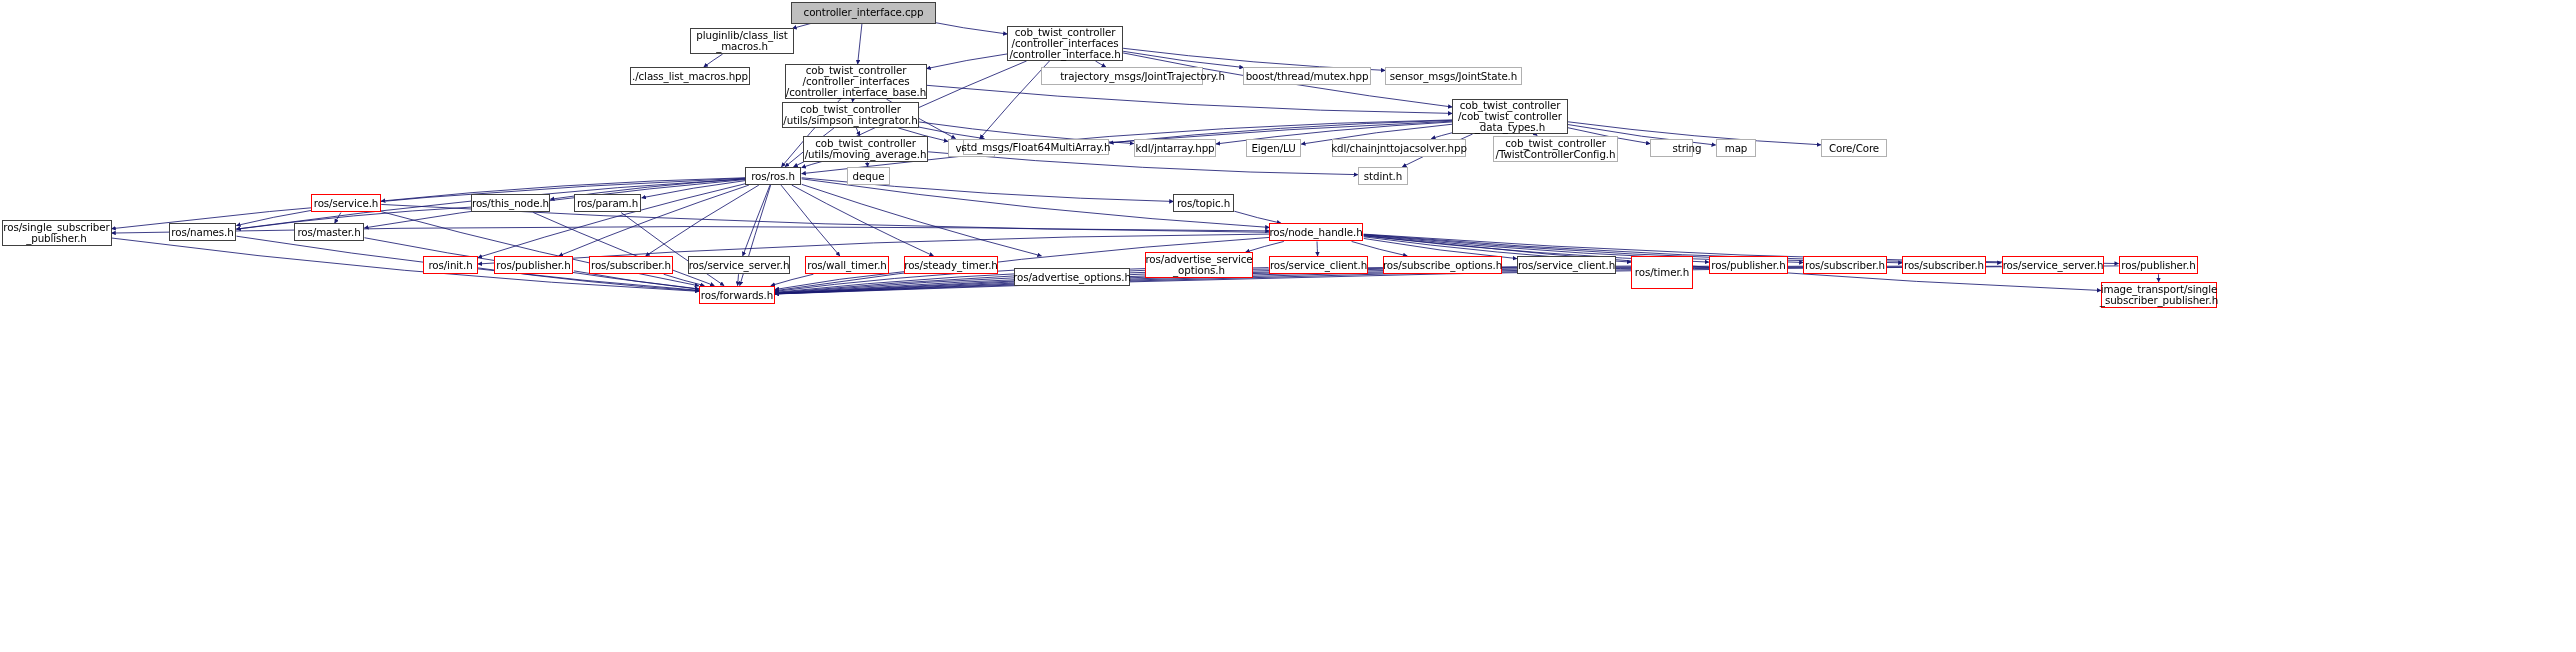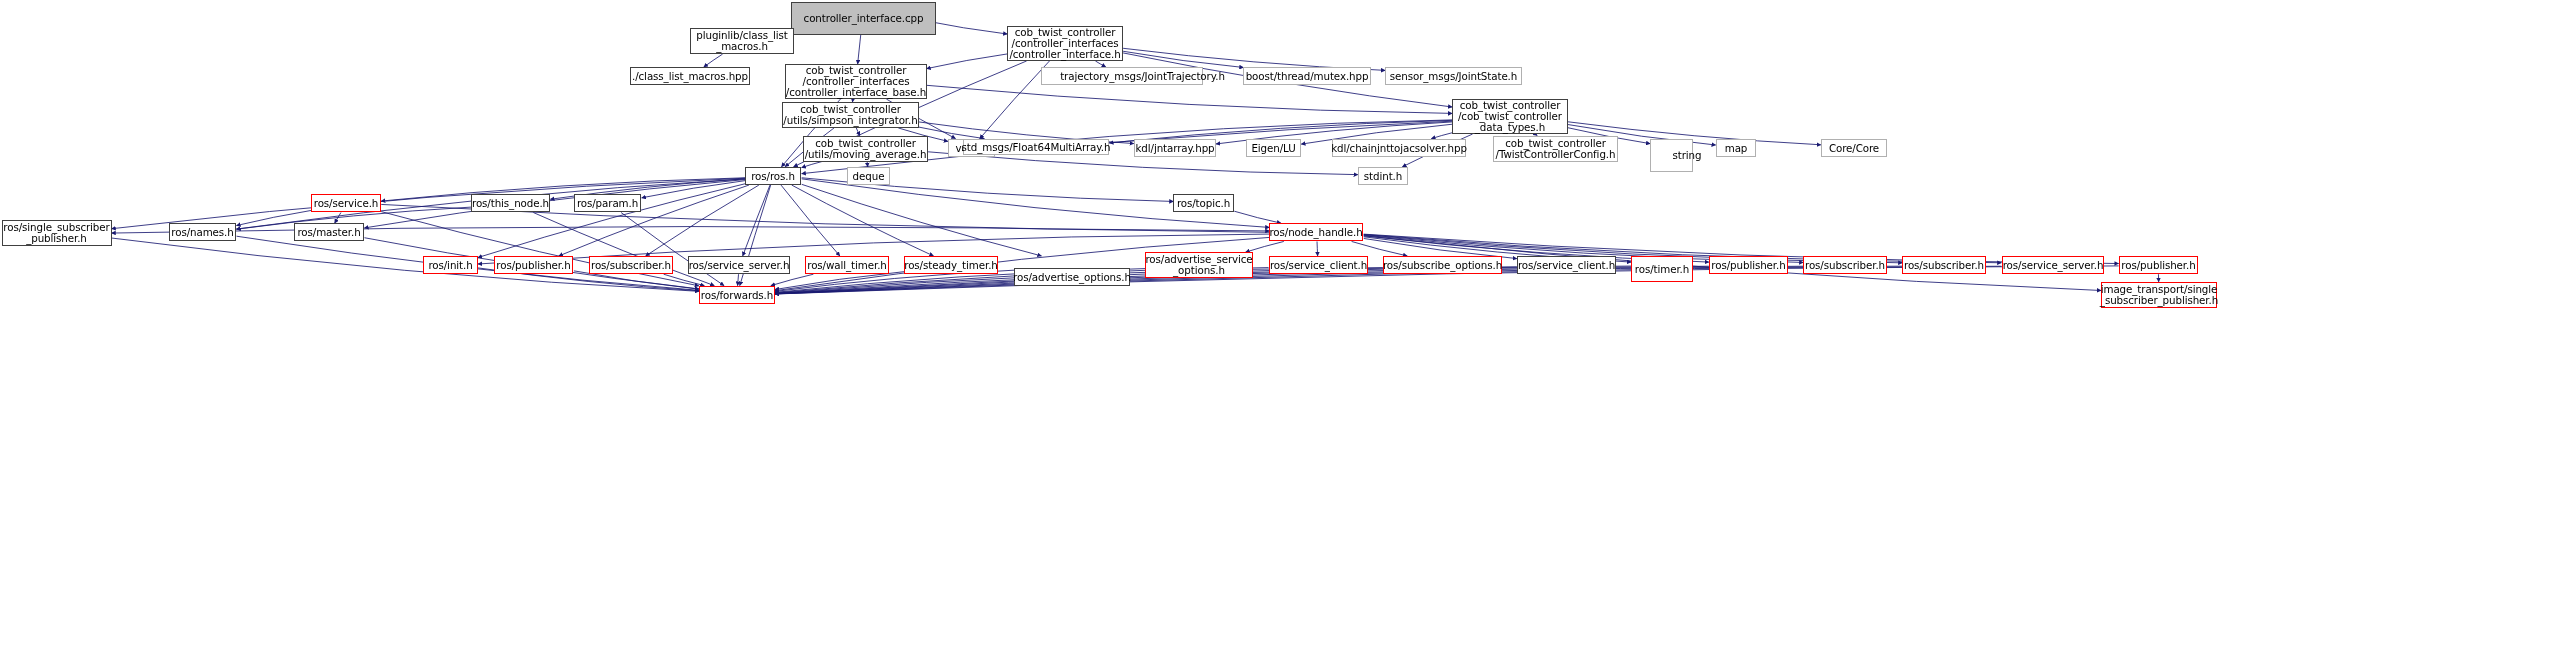--- a/index.html
+++ b/index.html
@@ -143,21 +143,21 @@
         <path d="M 2243.0 349.5 Q 1629.5 351.4 1017.0 385.5" marker-end="url(#arrow)"></path>
         <path d="M 2367.0 349.5 Q 1691.6 351.5 1017.0 385.7" marker-end="url(#arrow)"></path>
         <path d="M 2497.0 349.4 Q 1756.6 351.5 1017.0 385.8" marker-end="url(#arrow)"></path>
         <path d="M 2627.0 349.5 Q 1821.6 351.6 1017.0 385.9" marker-end="url(#arrow)"></path>
         <path d="M 2833.3 360.0 Q 2833.4 365.0 2833.6 370.0" marker-end="url(#arrow)"></path>
         <path d="M 2781.0 349.1 Q 1898.7 351.4 1017.0 386.0" marker-end="url(#arrow)"></path>
         <path d="M 1790.0 309.6 Q 2272.8 361.5 2758.0 381.4" marker-end="url(#arrow)"></path>
       </g>
   </svg>
   <div id="node-layer">
-      <div class="node root" style="left: 791px; top: 1.5px; width: 145px; height: 33px;">controller_interface.cpp</div>
+      <div class="node root" style="left: 791px; top: 1.5px; width: 145px; height: 22px;">controller_interface.cpp</div>
       <div class="node dark" style="left: 690px; top: 28px; width: 104px; height: 26px;">pluginlib/class_list
 _macros.h</div>
       <div class="node dark" style="left: 1007px; top: 26px; width: 116px; height: 35px;">cob_twist_controller
 /controller_interfaces
 /controller_interface.h</div>
       <div class="node dark" style="left: 630px; top: 67px; width: 120px; height: 18.3px;">./class_list_macros.hpp</div>
       <div class="node dark" style="left: 785px; top: 64px; width: 142px; height: 35px;">cob_twist_controller
 /controller_interfaces
 /controller_interface_base.h</div>
       <div class="node ext" style="left: 1041px; top: 67px; width: 162px; height: 18.3px; padding-left: 44px;">trajectory_msgs/JointTrajectory.h</div>
@@ -170,21 +170,21 @@
 /utils/simpson_integrator.h</div>
       <div class="node ext" style="left: 948px; top: 139px; width: 47px; height: 18.3px;">vector</div>
       <div class="node dark" style="left: 803px; top: 136px; width: 125px; height: 26px;">cob_twist_controller
 /utils/moving_average.h</div>
       <div class="node ext" style="left: 963px; top: 139px; width: 146px; height: 16px;">std_msgs/Float64MultiArray.h</div>
       <div class="node ext" style="left: 1134px; top: 139px; width: 82px; height: 18.3px;">kdl/jntarray.hpp</div>
       <div class="node ext" style="left: 1246px; top: 139px; width: 55px; height: 18.3px;">Eigen/LU</div>
       <div class="node ext" style="left: 1332px; top: 139px; width: 134px; height: 18.3px;">kdl/chainjnttojacsolver.hpp</div>
       <div class="node ext" style="left: 1493px; top: 136px; width: 125px; height: 26px;">cob_twist_controller
 /TwistControllerConfig.h</div>
-      <div class="node ext" style="left: 1650px; top: 139px; width: 43px; height: 33px; padding-left: 34px;">string</div>
+      <div class="node ext" style="left: 1650px; top: 139px; width: 43px; height: 18px; padding-left: 34px;">string</div>
       <div class="node ext" style="left: 1716px; top: 139px; width: 40px; height: 18.3px;">map</div>
       <div class="node ext" style="left: 1821px; top: 139px; width: 66px; height: 18.3px;">Core/Core</div>
       <div class="node dark" style="left: 745px; top: 167px; width: 56px; height: 18.3px;">ros/ros.h</div>
       <div class="node ext" style="left: 847px; top: 167px; width: 43px; height: 18.3px;">deque</div>
       <div class="node ext" style="left: 1358px; top: 167px; width: 50px; height: 18.3px;">stdint.h</div>
       <div class="node red" style="left: 311px; top: 194px; width: 70px; height: 18.3px;">ros/service.h</div>
       <div class="node dark" style="left: 471px; top: 194px; width: 79px; height: 18.3px;">ros/this_node.h</div>
       <div class="node dark" style="left: 574px; top: 194px; width: 67px; height: 18.3px;">ros/param.h</div>
       <div class="node dark" style="left: 1173px; top: 194px; width: 61px; height: 18.3px;">ros/topic.h</div>
       <div class="node dark" style="left: 1.5px; top: 220px; width: 110px; height: 26px; text-align: center;">ros/single_subscriber
@@ -197,21 +197,21 @@
       <div class="node red" style="left: 589px; top: 256px; width: 84px; height: 18.3px;">ros/subscriber.h</div>
       <div class="node dark" style="left: 688px; top: 256px; width: 102px; height: 18.3px;">ros/service_server.h</div>
       <div class="node red" style="left: 805px; top: 256px; width: 84px; height: 18.3px;">ros/wall_timer.h</div>
       <div class="node red" style="left: 904px; top: 256px; width: 94px; height: 18.3px;">ros/steady_timer.h</div>
       <div class="node dark" style="left: 1014px; top: 256px; width: 116px; height: 18.3px; margin-top: 12px;">ros/advertise_options.h</div>
       <div class="node red" style="left: 1145px; top: 252px; width: 108px; height: 26px;">ros/advertise_service
 _options.h</div>
       <div class="node red" style="left: 1269px; top: 256px; width: 99px; height: 18.3px;">ros/service_client.h</div>
       <div class="node red" style="left: 1383px; top: 256px; width: 119px; height: 18.3px;">ros/subscribe_options.h</div>
       <div class="node dark" style="left: 1517px; top: 256px; width: 99px; height: 18.3px;">ros/service_client.h</div>
-      <div class="node red" style="left: 1631px; top: 256px; width: 62px; height: 26px; text-align: center;">ros/timer.h</div>
+      <div class="node red" style="left: 1631px; top: 256px; width: 62px; height: 33px; text-align: center;">ros/timer.h</div>
       <div class="node red" style="left: 1709px; top: 256px; width: 79px; height: 18.3px;">ros/publisher.h</div>
       <div class="node red" style="left: 1803px; top: 256px; width: 84px; height: 18.3px;">ros/subscriber.h</div>
       <div class="node red" style="left: 1902px; top: 256px; width: 84px; height: 18.3px;">ros/subscriber.h</div>
       <div class="node red" style="left: 2002px; top: 256px; width: 102px; height: 18.3px;">ros/service_server.h</div>
       <div class="node red" style="left: 2119px; top: 256px; width: 79px; height: 18.3px;">ros/publisher.h</div>
       <div class="node red" style="left: 699px; top: 286px; width: 76px; height: 18.3px;">ros/forwards.h</div>
       <div class="node red" style="left: 2101px; top: 282px; width: 116px; height: 26px;">image_transport/single
 _subscriber_publisher.h</div>
     </div>
 </div>

